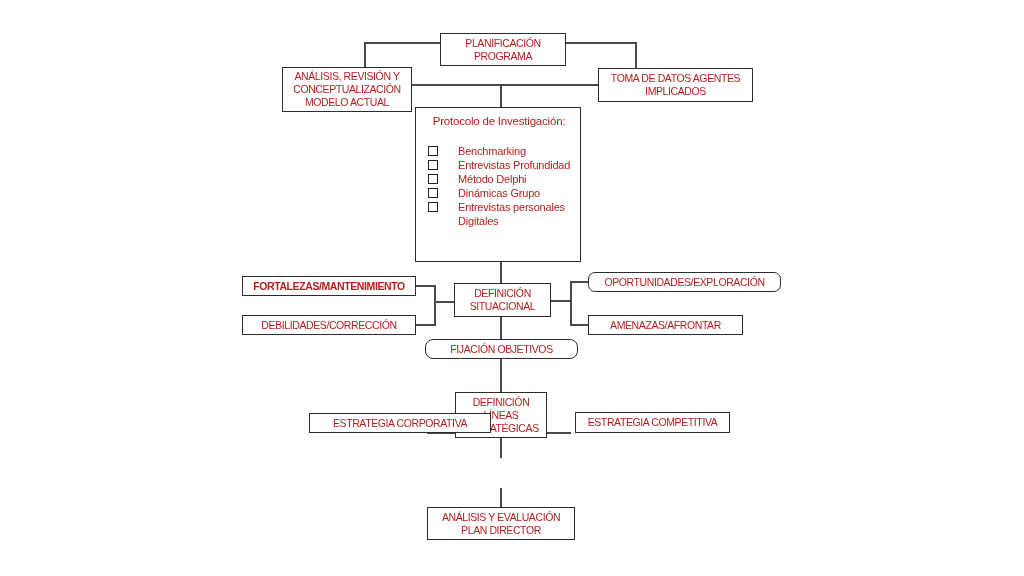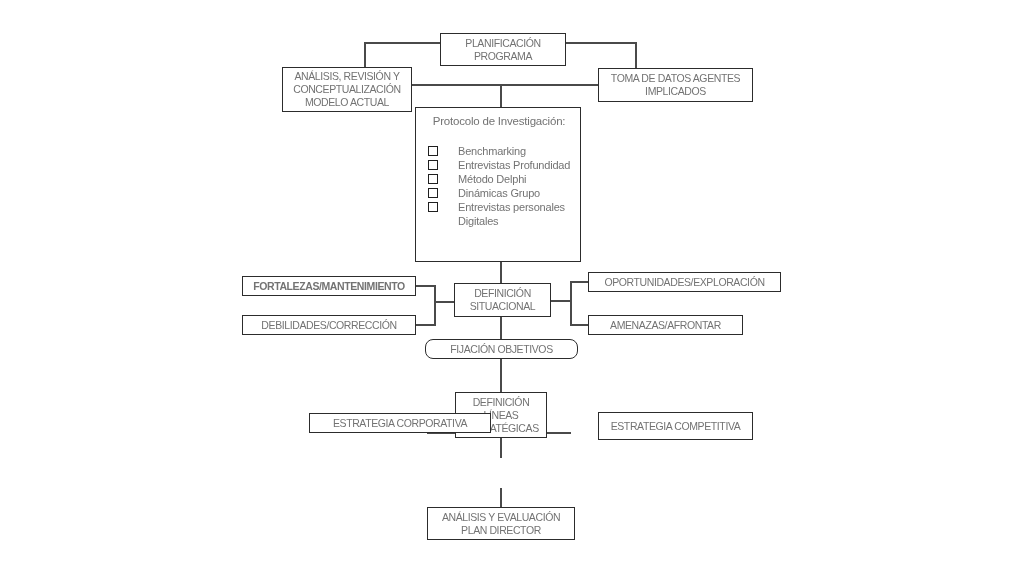--- a/index.html
+++ b/index.html
@@ -2,21 +2,21 @@
 <html><head>
 <meta charset="utf-8">
 <style>
   html, body { margin: 0; padding: 0; background: #ffffff; }
   .canvas {
     position: relative;
     width: 1024px;
     height: 576px;
     background: #ffffff;
     font-family: "Liberation Sans", sans-serif;
-    color: #737373;
+    color: #b91c1c;
     overflow: hidden;
   }
   svg.connectors {
     position: absolute;
     left: 0; top: 0;
     width: 1024px; height: 576px;
   }
   .node {
     position: absolute;
     background: #ffffff;
@@ -146,21 +146,21 @@
 
   <div class="node" style="left:242px; top:315px; width:174px; height:20px;">
     <span class="label">DEBILIDADES/CORRECCIÓN</span>
   </div>
 
   <div class="node" style="left:454px; top:283px; width:97px; height:34px;">
     <span class="label">DEFINICIÓN
 SITUACIONAL</span>
   </div>
 
-  <div class="node" style="left:588px; top:272px; width:193px; height:20px;">
+  <div class="node" style="left:588px; top:272px; width:193px; height:20px;border-radius:7px;">
     <span class="label">OPORTUNIDADES/EXPLORACIÓN</span>
   </div>
 
   <div class="node" style="left:588px; top:315px; width:155px; height:20px;">
     <span class="label">AMENAZAS/AFRONTAR</span>
   </div>
 
   <div class="node" style="left:425px; top:339px; width:153px; height:20px;border-radius:8px;">
     <span class="label">FIJACIÓN OBJETIVOS</span>
   </div>
@@ -168,21 +168,21 @@
   <div class="node" style="left:455px; top:392px; width:92px; height:46px;">
     <span class="label">DEFINICIÓN
 LÍNEAS
 ESTRATÉGICAS</span>
   </div>
 
   <div class="node" style="left:273px; top:413px; width:182px; height:20px;margin-left:36px;">
     <span class="label">ESTRATEGIA CORPORATIVA</span>
   </div>
 
-  <div class="node" style="left:598px; top:412px; width:155px; height:28px;">
+  <div class="node" style="left:575px; top:412px; width:155px; height:21px;">
     <span class="label">ESTRATEGIA COMPETITIVA</span>
   </div>
 
 
   <div class="node" style="left:427px; top:507px; width:148px; height:33px;">
     <span class="label">ANÁLISIS Y EVALUACIÓN
 PLAN DIRECTOR</span>
   </div>
 
 </div>

